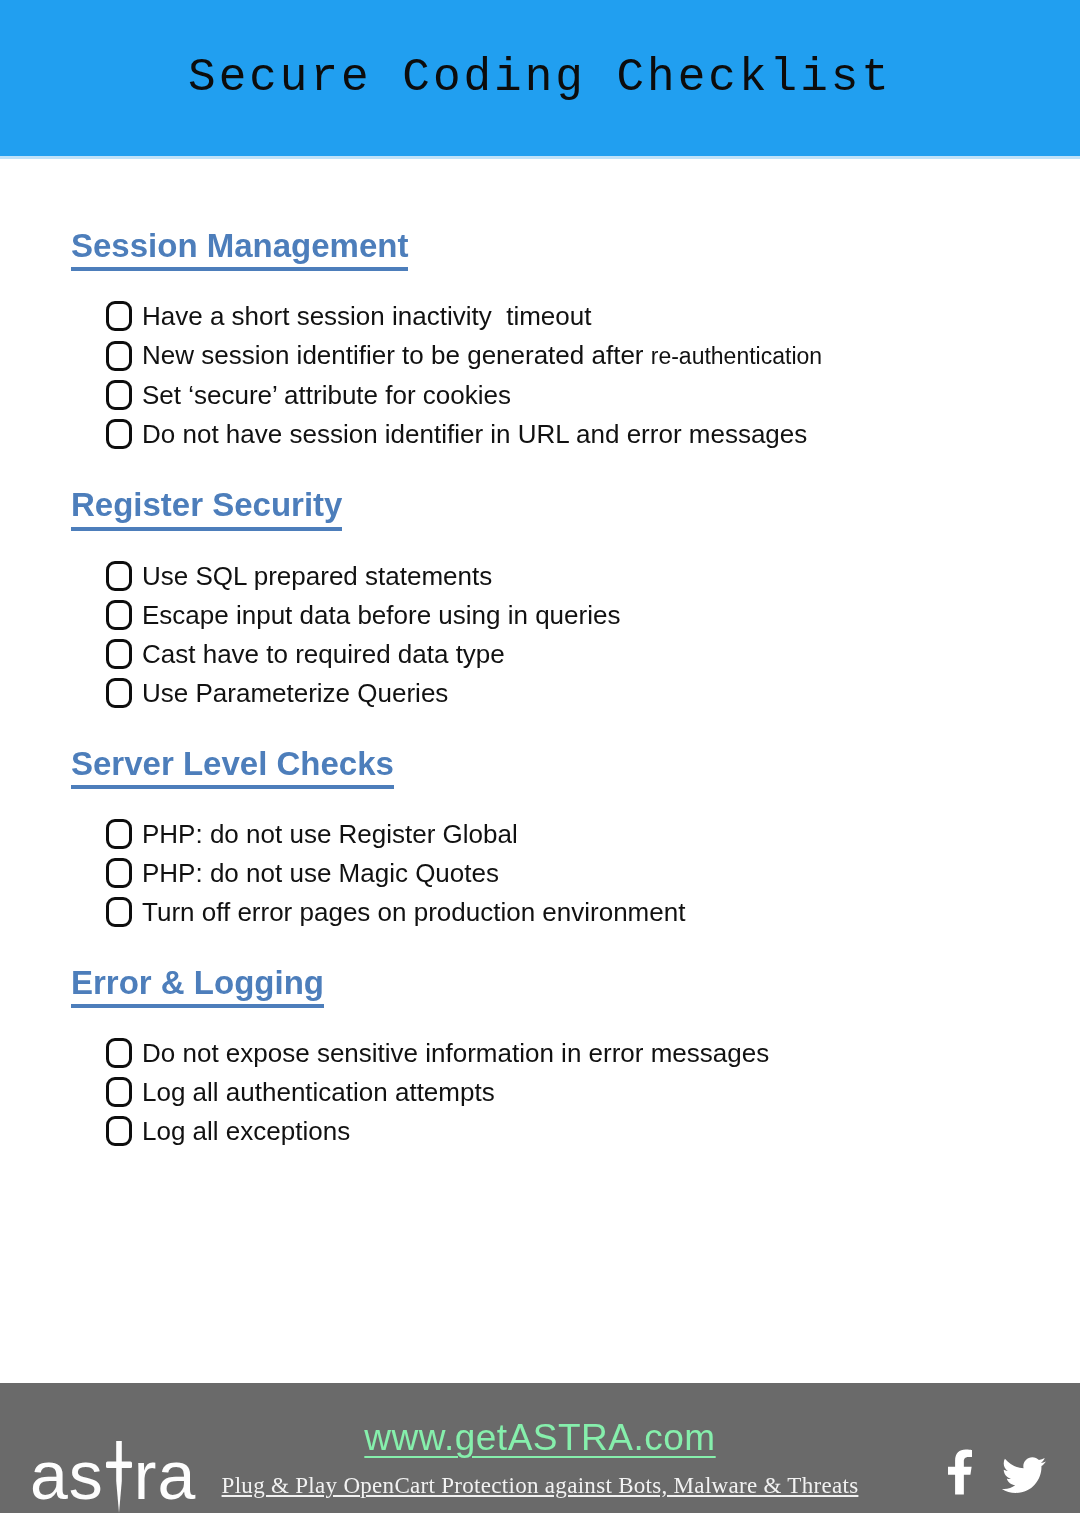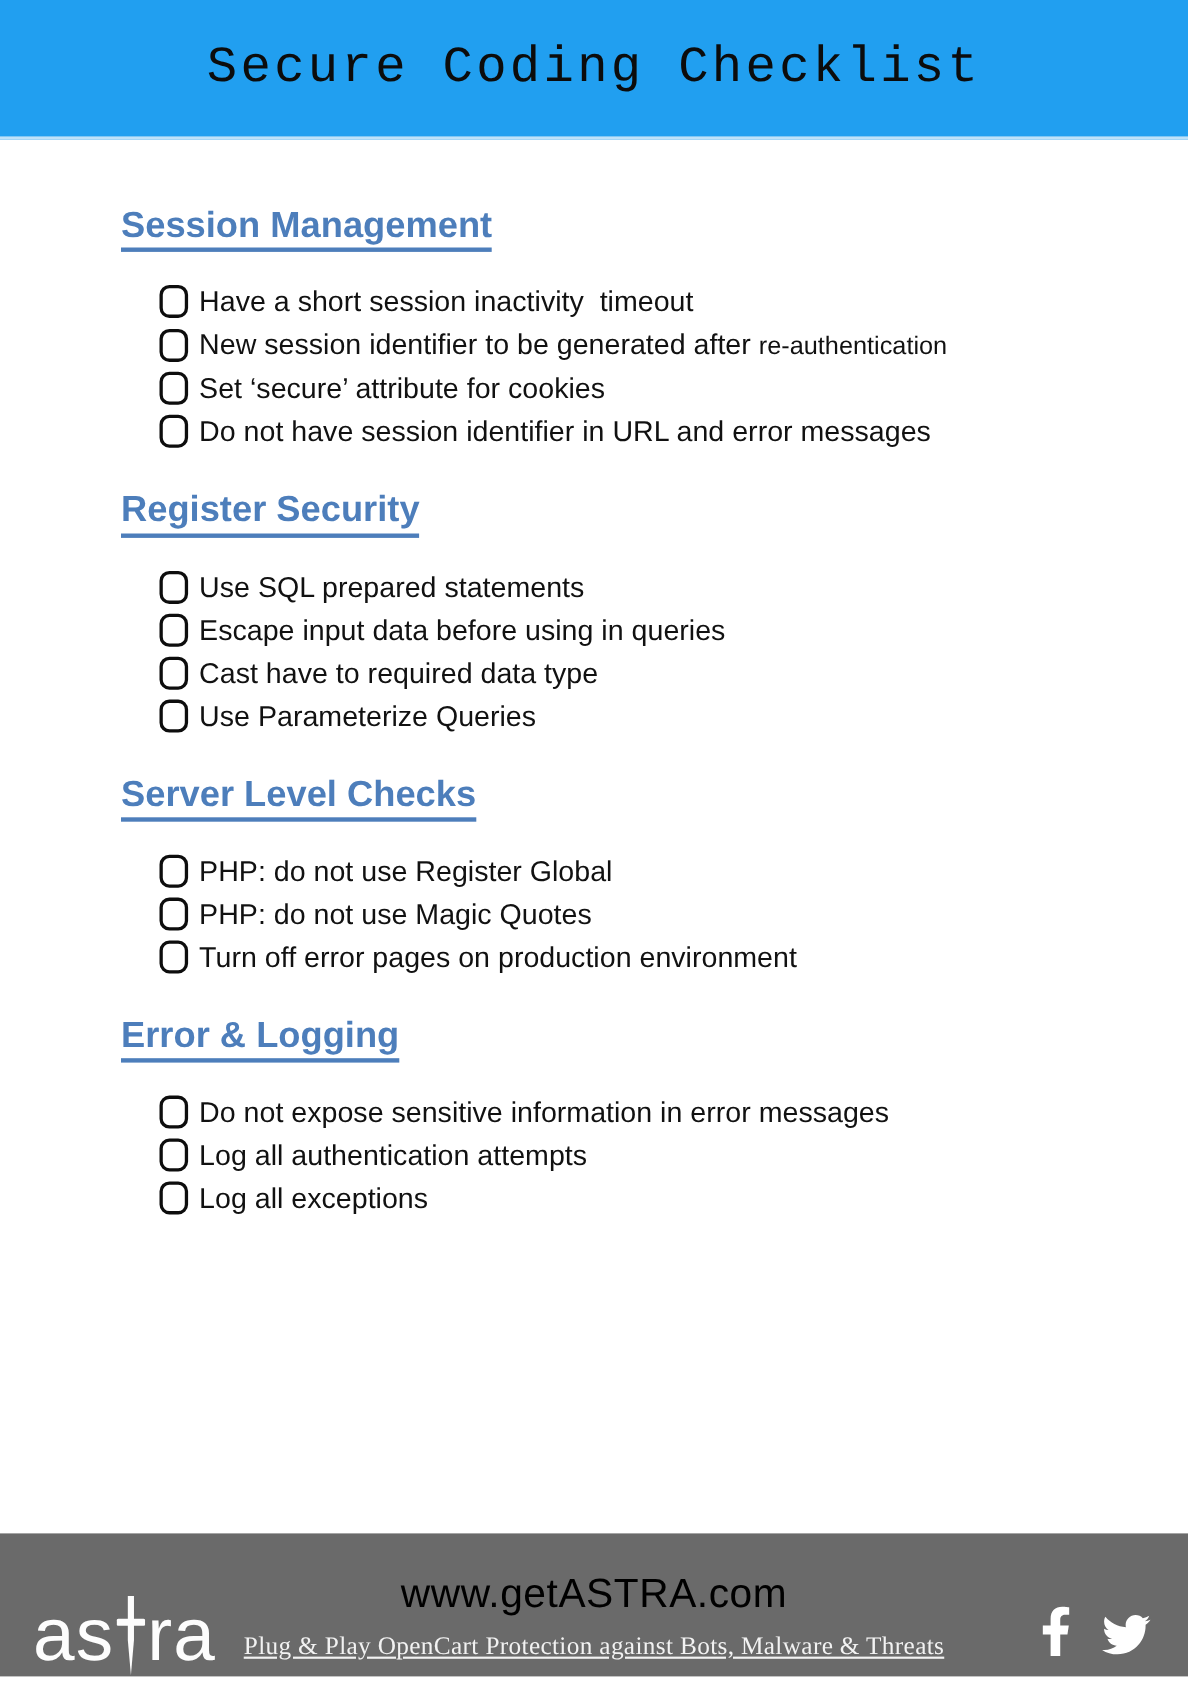--- a/index.html
+++ b/index.html
@@ -13,38 +13,39 @@
   html, body { width: 1080px; height: 1528px; }
   body {
     position: relative;
     background: #ffffff;
     font-family: "Liberation Sans", sans-serif;
     overflow: hidden;
   }
 
   
   .header {
-    height: 127px;
+    height: 159px;
     background: var(--header-bg);
     border-bottom: 3px solid var(--header-border);
     display: flex;
     align-items: center;
     justify-content: center;
   }
   .header-title {
     font-family: "Liberation Mono", monospace;
     font-size: 46px;
     letter-spacing: 3px;
     color: #0c0c0c;
     font-weight: 500;
   }
 
   
   .content {
-    padding: 0 90px 0 110px;
+    padding: 0 90px 0 71px;
+    margin-top: 10px;
   }
   .section-heading {
     display: inline-block;
     margin: 29px 0 30px 0;
     font-size: 33px;
     font-weight: bold;
     color: var(--heading-blue);
     border-bottom: 4px solid var(--heading-blue);
     padding-bottom: 3px;
     line-height: 1.1;
@@ -73,21 +74,21 @@
     font-size: 26px;
     color: var(--text);
     white-space: pre-wrap;
     line-height: 30px;
   }
   .check-label .small-run { font-size: 23px; }
 
   
   .footer {
     position: absolute;
-    left: 0; bottom: 4px;
+    left: 0; bottom: 15px;
     width: 100%;
     height: 130px;
     background: var(--footer-bg);
     color: #ffffff;
   }
   .brand {
     position: absolute;
     left: 30px;
     bottom: 6px;
     display: flex;
@@ -110,21 +111,22 @@
     position: absolute;
     left: 50%;
     top: 34px;
     transform: translateX(-50%);
     text-align: center;
     width: 640px;
   }
   .footer-url {
     display: inline-block;
     font-size: 37px;
-    color: #000000;
+    color: #86efac;
+    text-decoration: underline;
     text-underline-offset: 6px;
     text-decoration-thickness: 2px;
     letter-spacing: 0.5px;
   }
   .footer-tagline {
     margin-top: 14px;
     font-family: "Liberation Serif", serif;
     font-size: 23px;
     color: #f2f2f2;
     letter-spacing: 0.3px;

